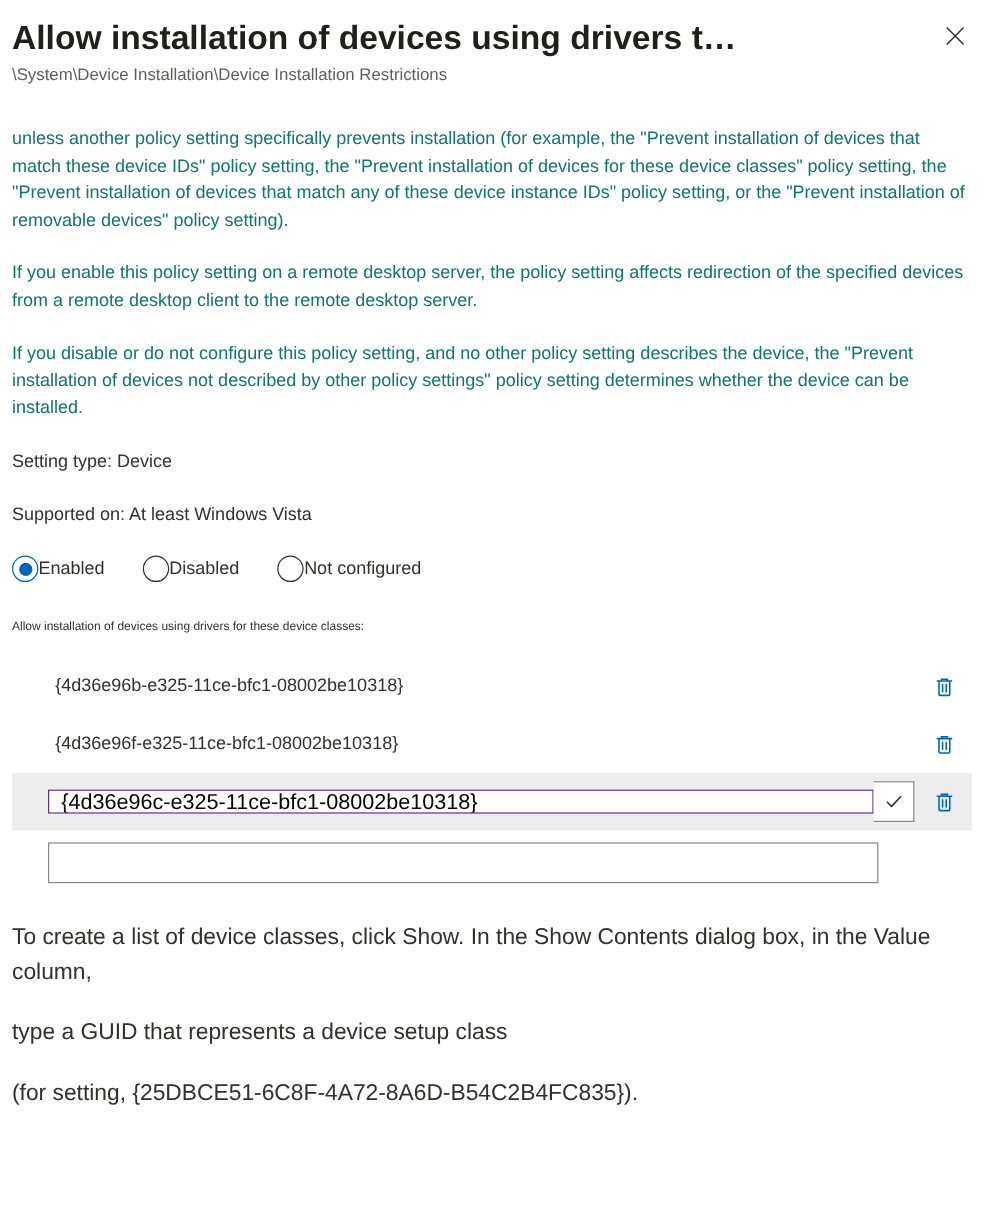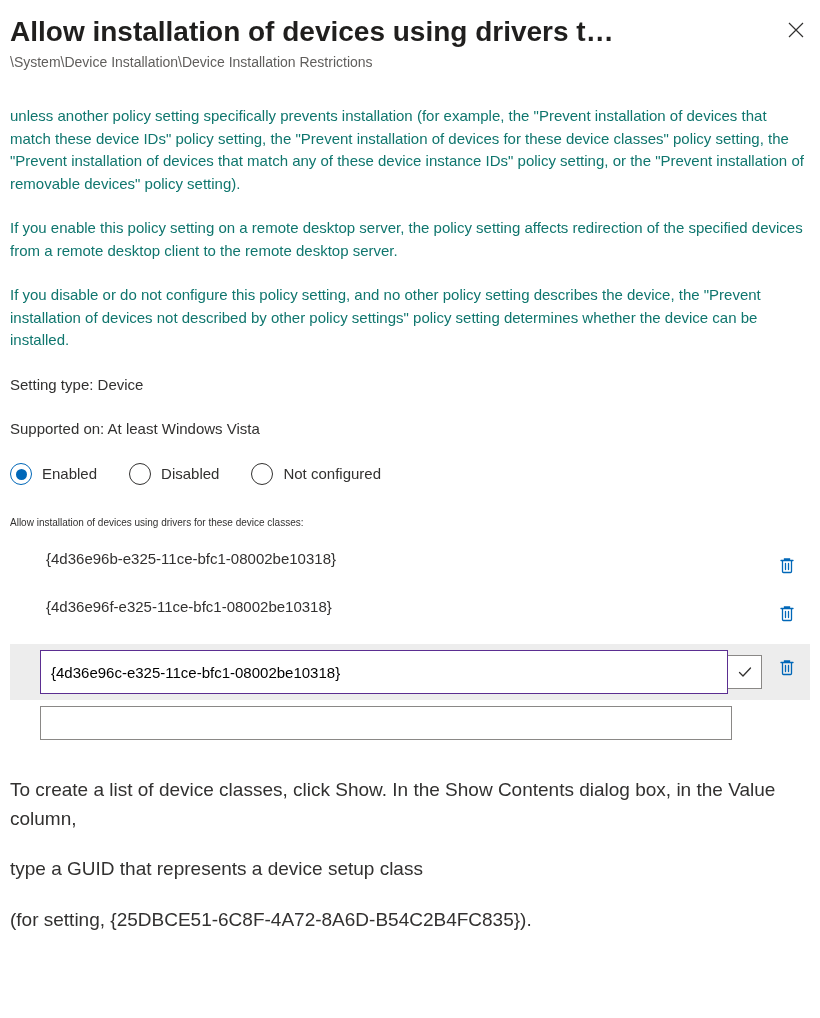--- a/index.html
+++ b/index.html
@@ -50,21 +50,20 @@
     }
     .radio-group {
       display: flex;
       gap: 32px;
       margin-bottom: 30px;
       align-items: center;
     }
     .radio-option {
       display: flex;
       align-items: center;
-      gap: 10px;
       cursor: pointer;
     }
     .radio-circle {
       width: 22px;
       height: 22px;
       border: 1.5px solid #323130;
       border-radius: 50%;
       display: flex;
       align-items: center;
       justify-content: center;
@@ -80,40 +79,40 @@
       background: #0067b8;
     }
     .radio-label { font-size: 15px; }
     .section-label {
       font-size: 10px;
       margin-bottom: 18px;
     }
     .list-area { margin-bottom: 28px; }
     .row {
       display: flex;
-      align-items: flex-start;
+      align-items: center;
       padding: 0 6px;
       min-height: 48px;
     }
     .row.plain .row-text {
       padding-left: 30px;
       font-size: 15px;
       flex: 1;
     }
     .row.editing {
       background: #ededed;
       padding: 6px 6px;
     }
     .row.editing .edit-input {
       flex: 1;
-      height: 44px;
+      height: 20px;
       border: 1px solid #5b2e91;
       background: #fff;
       padding: 0 10px;
-      font-size: 15px;
+      font-size: 18px;
       font-family: inherit;
       outline: none;
     }
     .row.empty {
       padding: 6px 6px 0 30px;
     }
     .row.empty .edit-input {
       flex: 1;
       height: 34px;
       border: 1px solid #8a8886;

